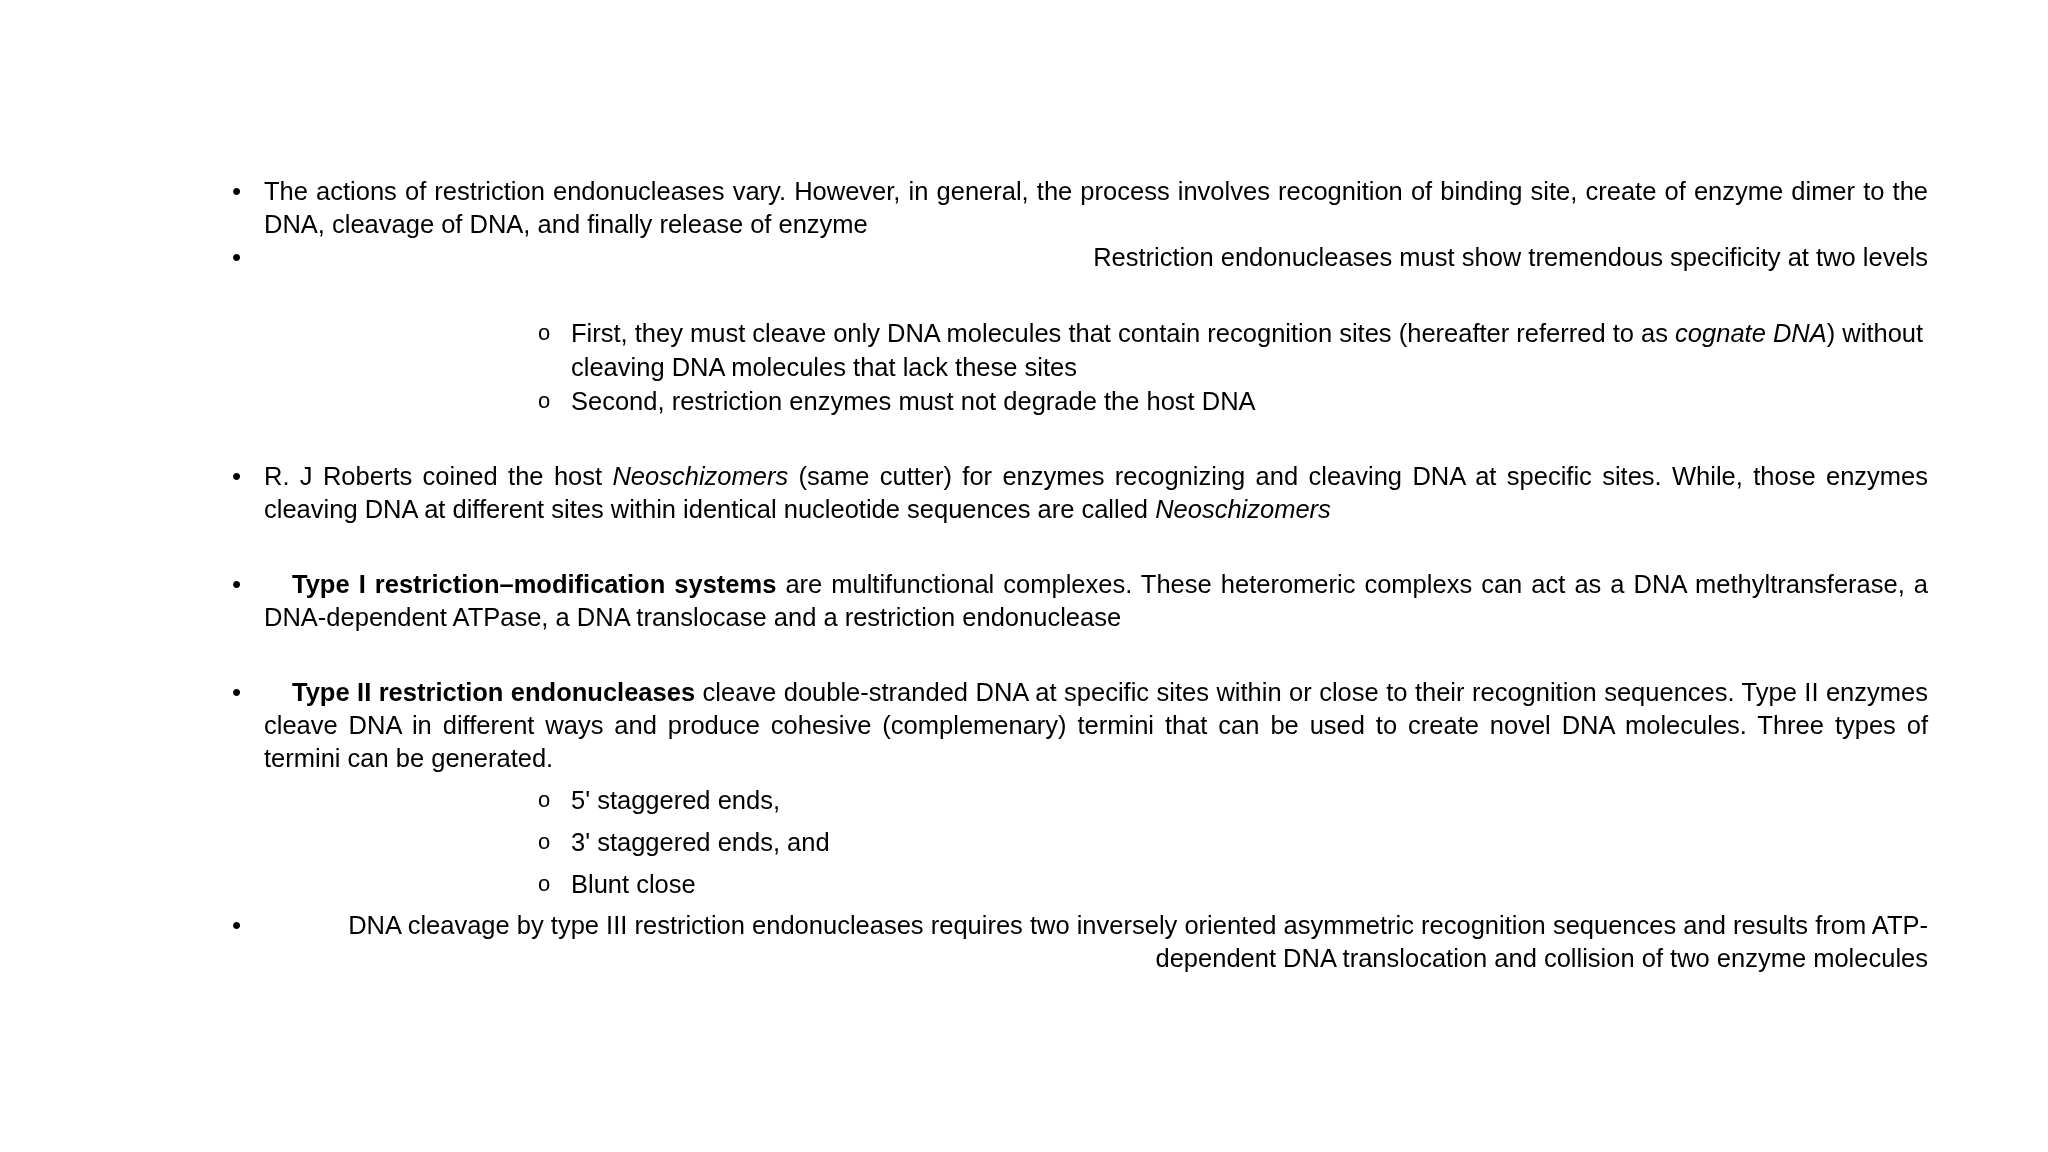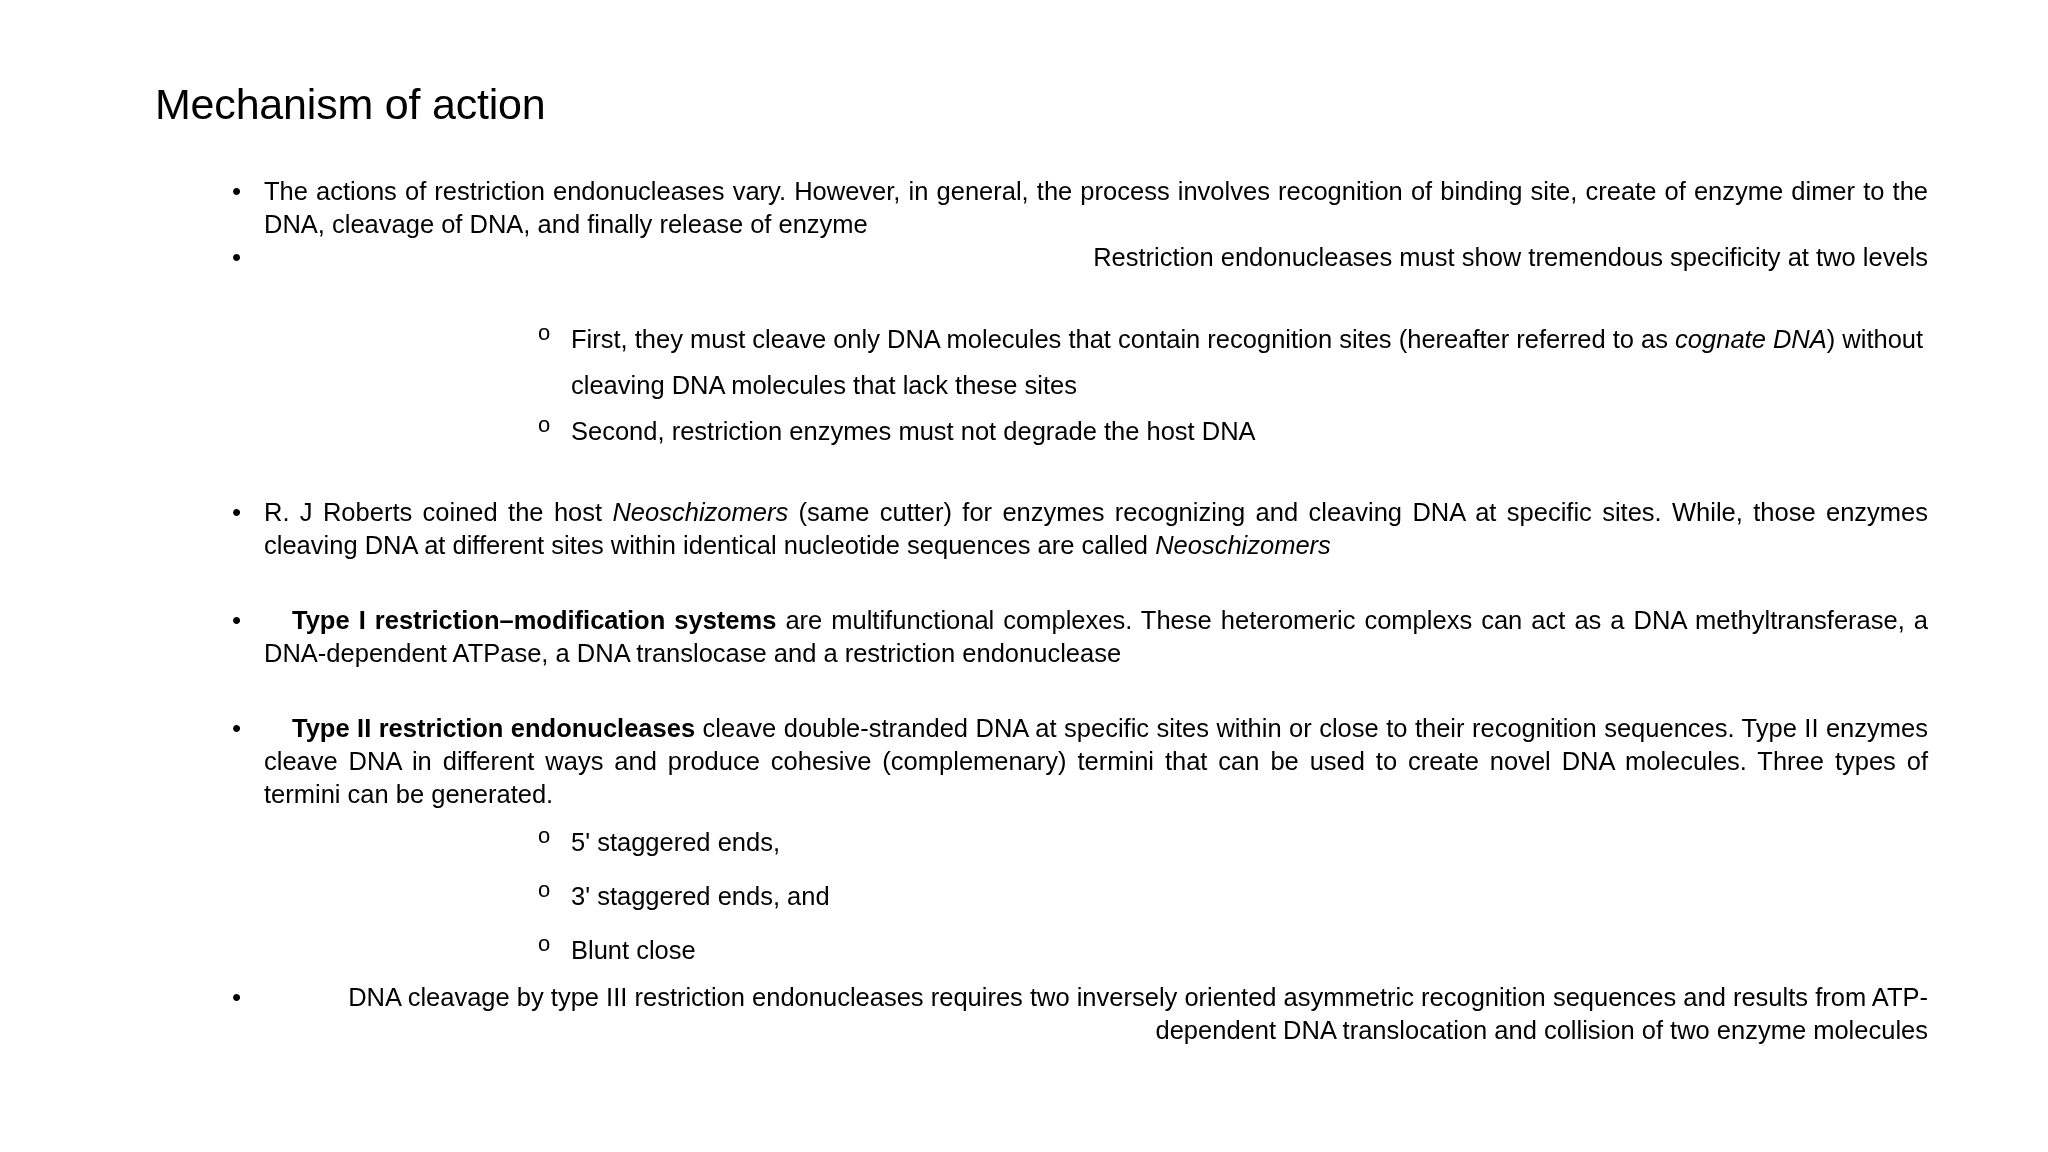--- a/index.html
+++ b/index.html
@@ -71,35 +71,34 @@
   }
   .b2 > .mark {
     flex: 0 0 auto;
     width: 33px;
     font-size: 22px;
     line-height: 33px;
   }
   .b2 > .txt {
     flex: 1 1 auto;
     font-size: 25.5px;
-    line-height: 46px;
+    line-height: 34px;
     text-align: left;
   }
   .gap-lg { height: 42px; }
   .gap-xs { height: 8px; }
 
   b, .bold { font-weight: 700; margin-left: 28px; }
   i, .ital { font-style: italic; }
 </style>
 </head>
 <body>
 
 <div class="slide">
 
-  <div class="slide-title">Mechanism of action</div>
 
   <div class="body-area">
 
     <div class="b1">
       <span class="mark">•</span>
       <span class="txt">The actions of restriction endonucleases vary. However, in general, the process involves recognition of binding site, create of enzyme dimer to the DNA, cleavage of DNA, and finally release of enzyme</span>
     </div>
 
     <div class="b1">
       <span class="mark">•</span>

